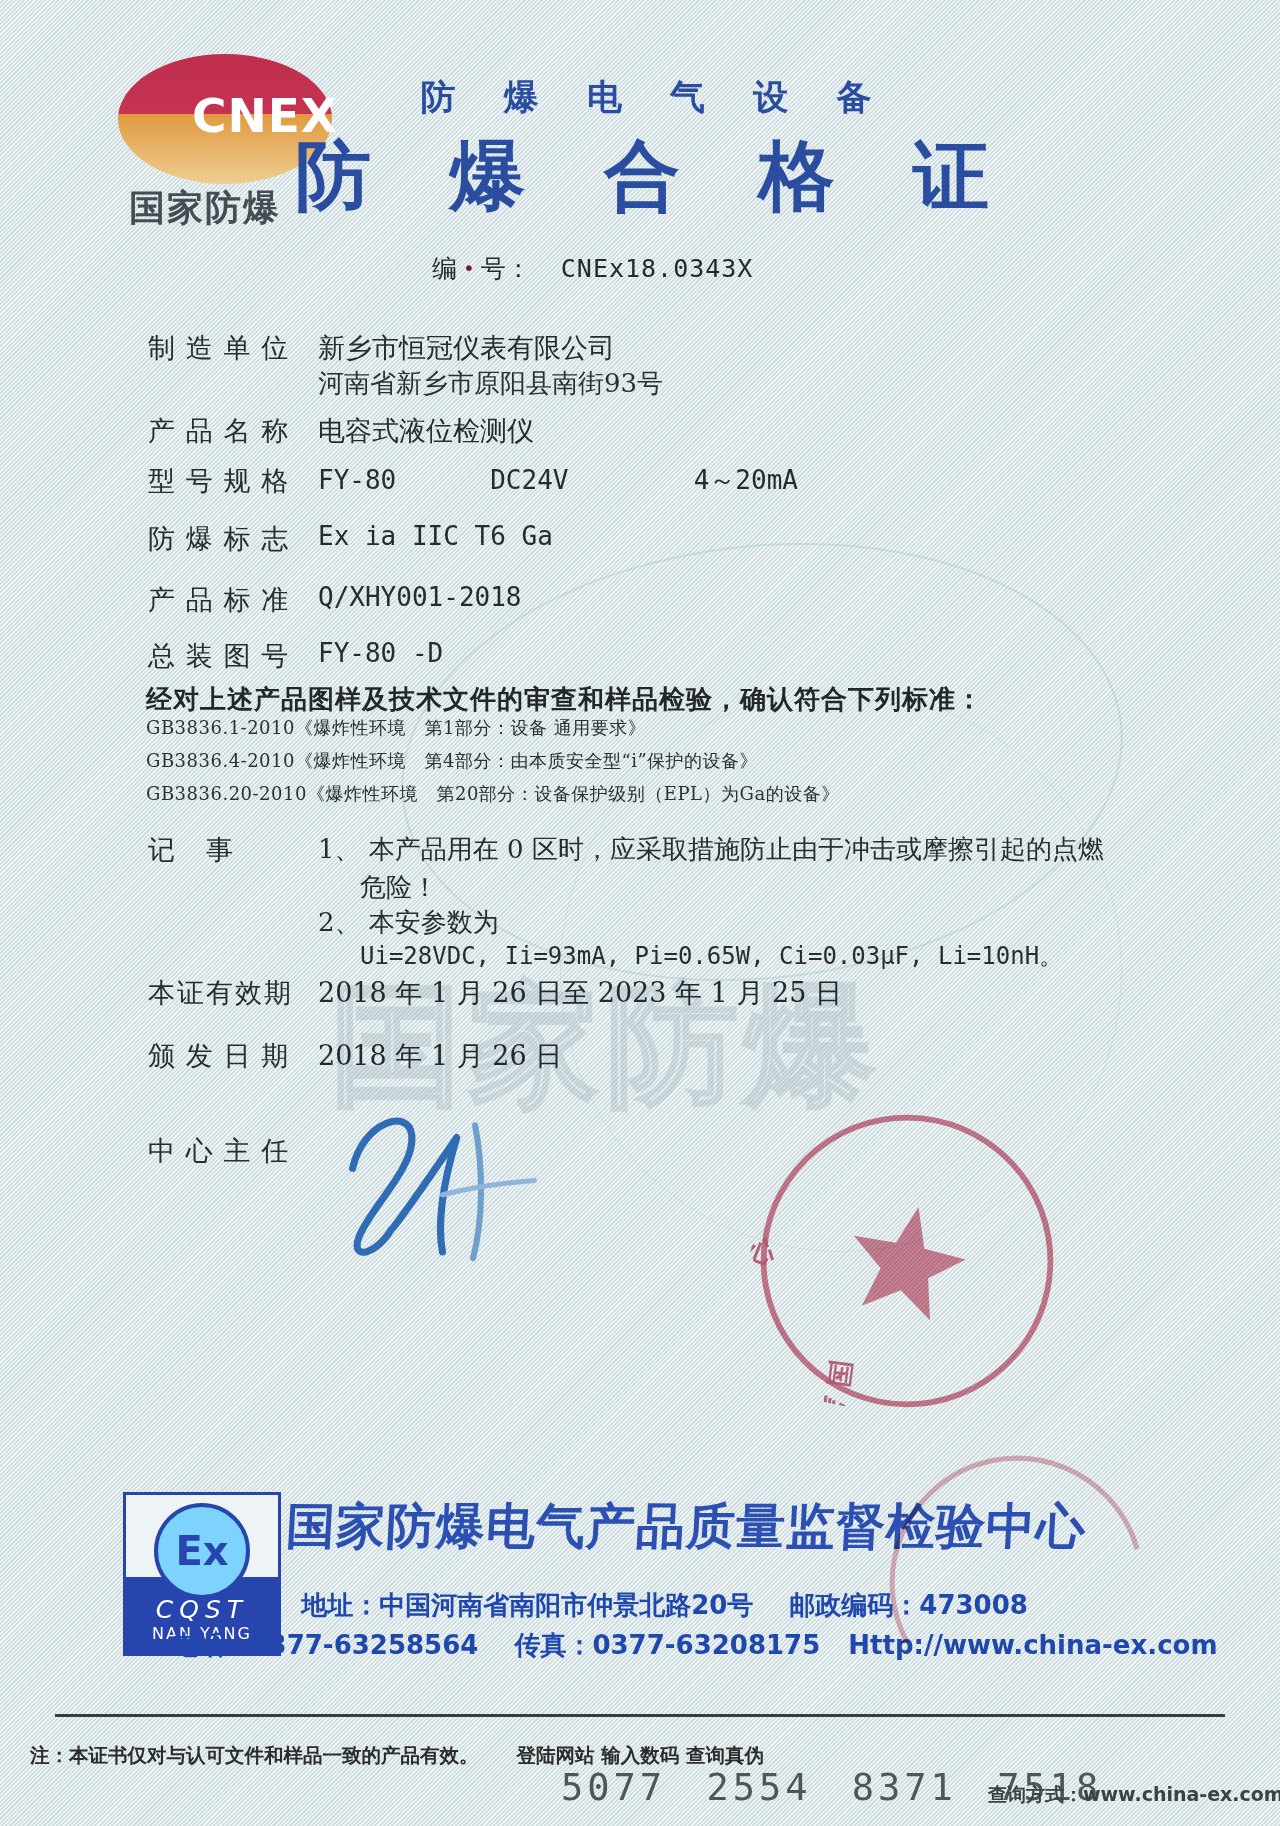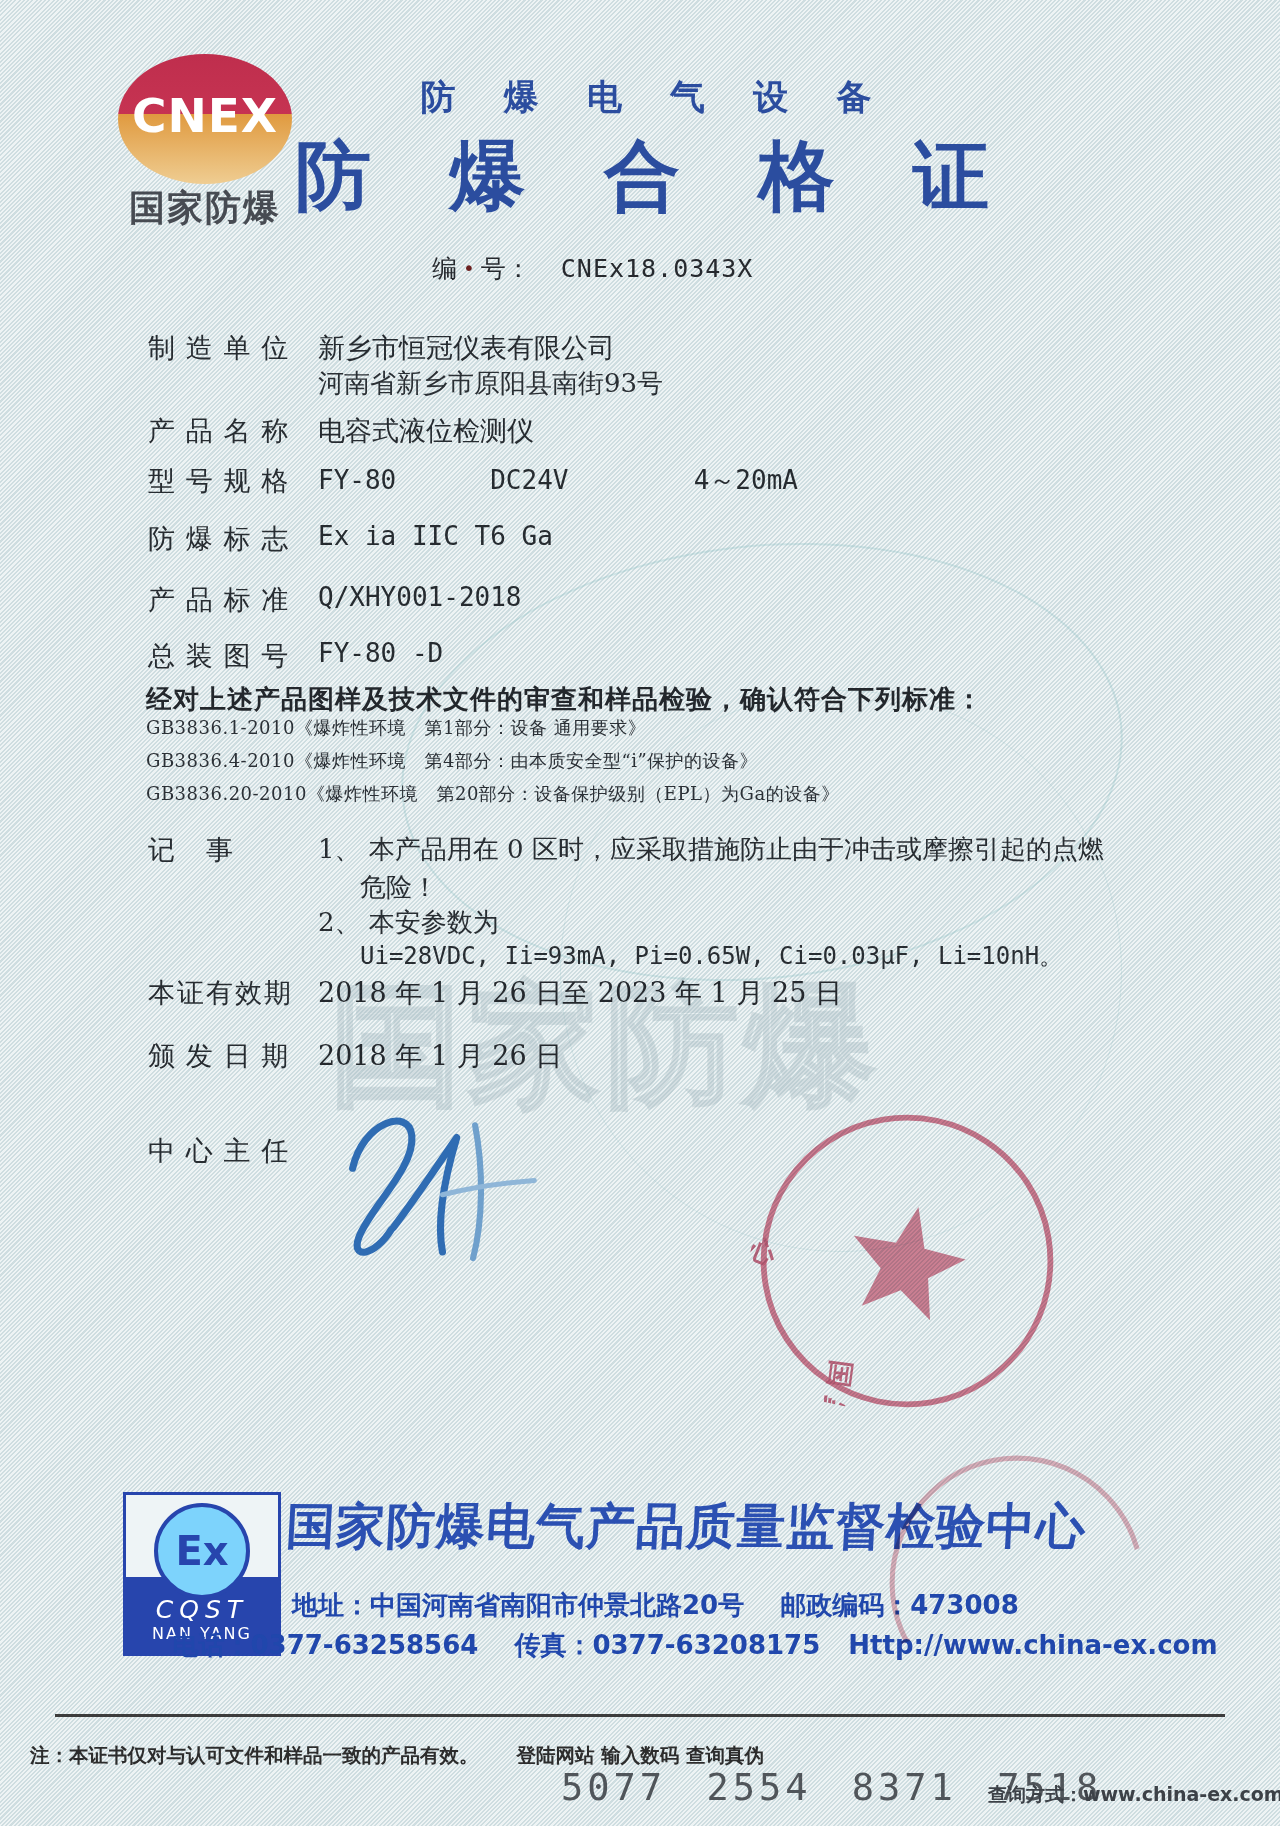--- a/index.html
+++ b/index.html
@@ -16,21 +16,21 @@
   
   .guilloche1{left:400px;top:545px;width:720px;height:430px;border:2px solid rgba(130,185,190,0.28);border-radius:50%;transform:rotate(-6deg);}
   .guilloche2{left:560px;top:690px;width:560px;height:560px;border:1.5px solid rgba(130,185,190,0.20);border-radius:50%;}
   .watermark{
     left:330px;top:958px;font-size:132px;font-weight:bold;letter-spacing:6px;
     color:rgba(160,180,186,0.12);-webkit-text-stroke:2.5px rgba(150,172,178,0.55);
     opacity:.5;font-family:"DejaVu Sans",sans-serif;white-space:nowrap;
   }
   
   .cnex-oval{left:118px;top:54px;width:174px;height:130px;border-radius:50%;
-    background:linear-gradient(180deg,#bf2e4d 0%,#c63352 46%,#e09a3f 46%,#efcd92 100%);}
+    background:linear-gradient(180deg,#bf2e4d 0%,#c63352 46%,#e09a3f 46%,#efcd92 100%);padding-left:40px;}
   .cnex-text{position:absolute;top:26%;width:100%;text-align:center;color:#fff;
     font-family:"DejaVu Sans",sans-serif;font-weight:bold;font-size:47px;letter-spacing:1px;}
   .logo-caption{left:112px;top:184px;width:186px;text-align:center;font-size:36px;font-weight:bold;
     color:#474b52;font-family:"DejaVu Sans",sans-serif;letter-spacing:2px;}
   .title-small{left:300px;top:74px;width:710px;text-align:center;font-size:35px;font-weight:bold;
     color:#2b4d9f;letter-spacing:18px;font-family:"DejaVu Sans",sans-serif;white-space:nowrap;}
   .title-main{left:250px;top:126px;width:810px;text-align:center;font-size:76px;font-weight:bold;
     color:#2b4d9f;letter-spacing:26px;font-family:"DejaVu Sans",sans-serif;white-space:nowrap;}
   .certno{left:432px;top:252px;font-size:25px;color:#26292e;font-family:"DejaVu Sans",sans-serif;white-space:nowrap;}
   .certno .dot{color:#6b1f1f;margin:0 6px;font-size:20px;vertical-align:2px;}
@@ -194,21 +194,21 @@
     <div class="exbox-blue"></div>
     <div class="excircle">
       <span>Ex</span>
     </div>
     <div class="cqst">CQST</div>
     <div class="nanyang">NAN YANG</div>
   </div>
 
   <div class="abs orgname">国家防爆电气产品质量监督检验中心</div>
 
-  <div class="orgline" style="left:292px;top:1588px;width:745px;text-align:left">
+  <div class="orgline" style="left:292px;top:1588px;width:745px;text-align:center">
     <span>地址：</span><span>中国河南省南阳市仲景北路20号</span><span class="gap36">邮政编码：</span><span>473008</span>
   </div>
 
   <div class="orgline" style="left:160px;top:1628px;width:1070px;text-align:center">
     <span>电话：</span><span>0377-63258564</span><span class="gap36">传真：</span><span>0377-63208175</span><span class="gap28">Http://www.china-ex.com</span>
   </div>
 
   <div class="abs sep"></div>
   <div class="abs fnote">
     <span>注：本证书仅对与认可文件和样品一致的产品有效。</span><span class="part2">登陆网站 输入数码 查询真伪</span>

